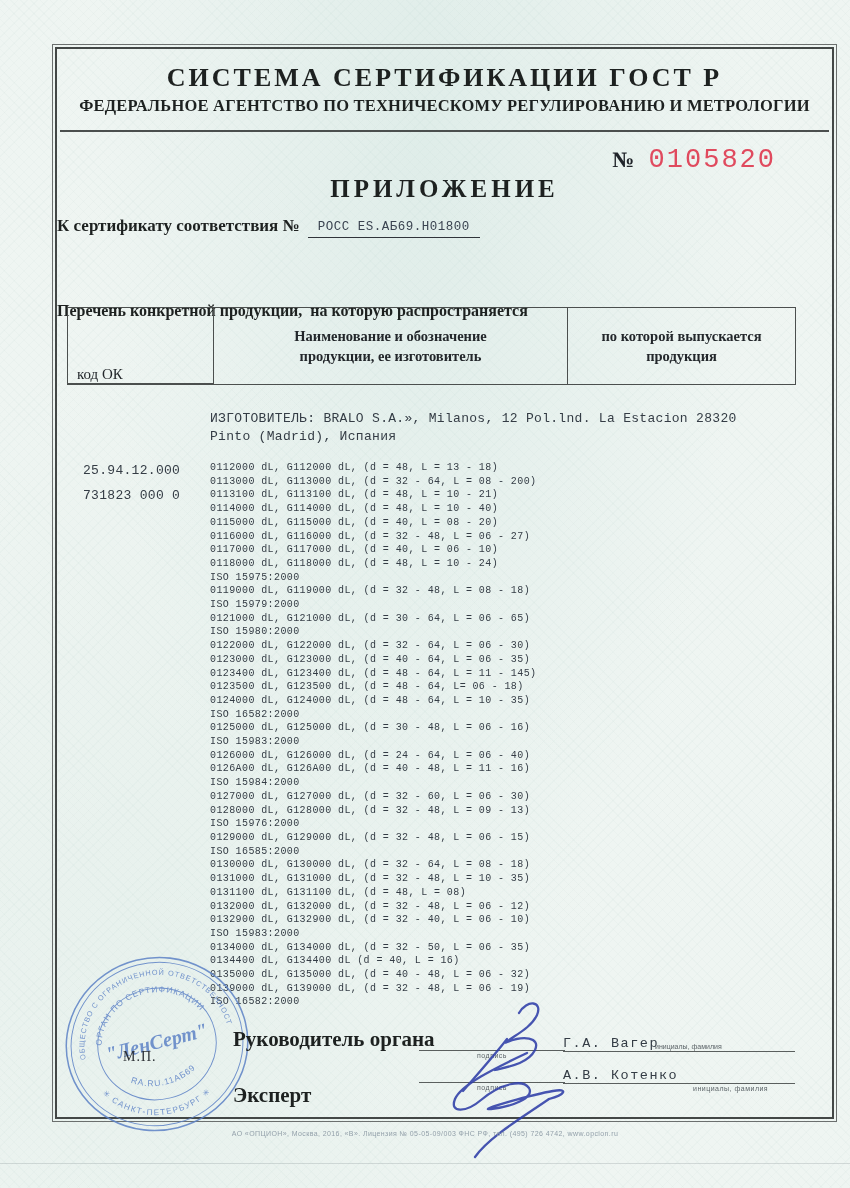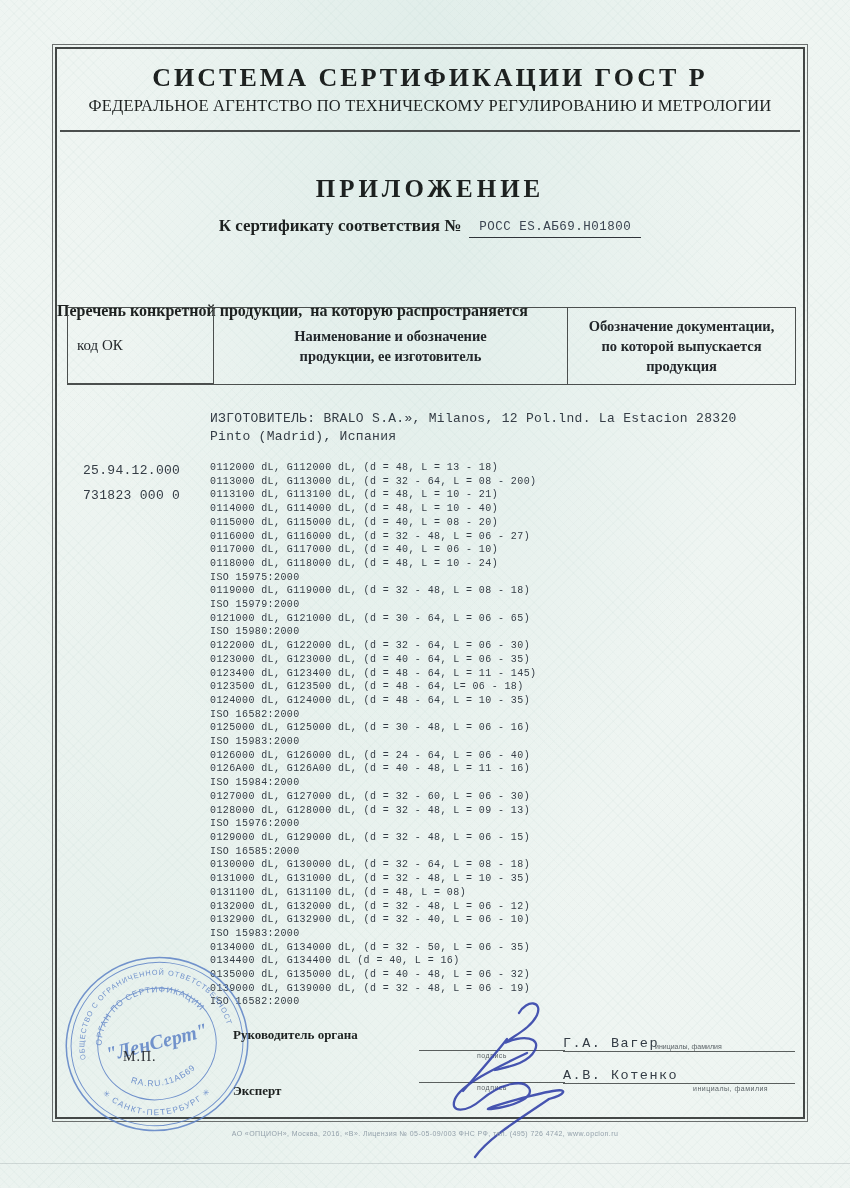--- a/index.html
+++ b/index.html
@@ -9,56 +9,57 @@
     background-color:#eff5f2;
     background-image:
       radial-gradient(ellipse at 50% 12%, rgba(183,216,210,.28), transparent 55%),
       radial-gradient(ellipse at 20% 80%, rgba(183,216,205,.14), transparent 45%),
       repeating-linear-gradient(45deg, rgba(120,170,160,.045) 0 1px, transparent 1px 7px),
       repeating-linear-gradient(-45deg, rgba(120,170,160,.045) 0 1px, transparent 1px 7px);
   }
   .frame{
     position:absolute;left:52px;top:44px;width:754px;height:1076px;
     border:1px solid #6b6f6e;
+    padding-left:29px;
   }
   .frame-inner{
     position:absolute;inset:2px;border:2px solid #434746;
   }
   
   .hdr{position:absolute;top:3px;left:3px;right:3px;height:78px;border-bottom:2px solid #4b4f4e;text-align:center;color:#1d2120;}
   .hdr-l1{margin-top:11px;font-size:26px;font-weight:bold;letter-spacing:3px;}
-  .hdr-l2{margin-top:3px;font-size:16.5px;font-weight:normal;letter-spacing:.2px;}
+  .hdr-l2{margin-top:3px;font-size:16.5px;font-weight:bold;letter-spacing:.2px;}
   
   .docnum{position:absolute;top:96px;right:56px;white-space:nowrap;}
   .docnum .nlab{font-size:22px;color:#20242a;font-weight:bold;margin-right:14px;}
   .docnum .nval{font-family:"Liberation Mono","DejaVu Sans Mono",monospace;font-size:27px;color:#e04a5e;letter-spacing:2px;}
   
   .title{position:absolute;top:126px;left:0;right:0;text-align:center;font-size:25px;font-weight:bold;letter-spacing:4px;color:#1d2120;}
   
-  .certline{position:absolute;top:167px;left:0;right:0;text-align:center;white-space:nowrap;}
+  .certline{position:absolute;top:167px;left:0;right:0;white-space:nowrap;}
   .certline .clab{font-size:17px;font-weight:bold;color:#1d2120;}
   .certline .cval{display:inline-block;font-family:"Liberation Mono","DejaVu Sans Mono",monospace;font-size:12.5px;color:#3a4350;letter-spacing:.5px;border-bottom:1.5px solid #30343a;padding:0 10px 3px 10px;margin-left:8px;vertical-align:1px;}
   
   .subtitle{position:absolute;top:204px;left:0;right:0;text-align:left;font-size:16px;font-weight:bold;color:#1d2120;line-height:23px;white-space:pre-wrap;}
   
   .thead{position:absolute;left:10px;top:258px;width:727px;height:76px;border:1.5px solid #4b4f4e;display:flex;}
-  .thead .c1{width:145px;border-right:1.5px solid #4b4f4e;display:flex;flex-direction:column;}
+  .thead .c1{width:145px;border-right:1.5px solid #4b4f4e;display:flex;align-items:flex-end;}
   .thead .c1 .half{flex:1;display:flex;align-items:center;padding-left:9px;font-size:15px;color:#23272b;}
   .thead .c1 .half.top{border-bottom:1.5px solid #4b4f4e;}
   .thead .c2{width:353px;border-right:1.5px solid #4b4f4e;}
   .thead .c3{flex:1;}
   .thead .cc{display:flex;flex-direction:column;justify-content:center;text-align:center;font-size:14.5px;font-weight:600;color:#23272b;line-height:20px;}
   
   .mono{font-family:Liberation Mono, monospace;color:#343c45;}
   .manufacturer{position:absolute;left:153px;top:361px;font-size:13px;line-height:18px;letter-spacing:.3px;margin:0;white-space:pre;}
   .code-ok{position:absolute;left:26px;top:414px;font-size:13px;letter-spacing:.3px;}
   .code-tnved{position:absolute;left:26px;top:439px;font-size:13px;letter-spacing:.3px;}
   .products{position:absolute;left:153px;top:412px;font-size:10px;line-height:13.7px;letter-spacing:.4px;margin:0;white-space:pre;}
   
-  .sig-label{position:absolute;font-size:13px;font-weight:bold;color:#1d2120;white-space:nowrap;}
+  .sig-label{position:absolute;font-size:21px;font-weight:bold;color:#1d2120;white-space:nowrap;}
   .sig-label.head{left:176px;top:978px;}
   .sig-label.expert{left:176px;top:1034px;}
   .mp{position:absolute;left:66px;top:1000px;font-size:14px;color:#2a2e33;letter-spacing:1px;}
   .sig-line{position:absolute;border-top:1.2px solid #5a5f5e;height:0;}
   .sig-line .cap{position:absolute;top:1px;left:50%;transform:translateX(-50%);font-family:"Liberation Sans","DejaVu Sans",sans-serif;font-size:7px;color:#5c6468;letter-spacing:.5px;}
   .line1{left:362px;top:1001px;width:146px;}
   .line2{left:362px;top:1033px;width:146px;}
   .sig-name{position:absolute;left:506px;width:232px;border-bottom:1.2px solid #5a5f5e;white-space:nowrap;}
   .sig-name .nm{font-family:"Liberation Mono","DejaVu Sans Mono",monospace;font-size:13.5px;color:#343c45;letter-spacing:1.5px;}
   .sig-name .cap-in{font-family:"Liberation Sans","DejaVu Sans",sans-serif;font-size:7px;color:#5c6468;position:relative;top:2px;left:-4px;}
@@ -79,41 +80,43 @@
 
 <div class="page">
   <div class="frame">
     <div class="frame-inner">
 
       <div class="hdr">
         <div class="hdr-l1">СИСТЕМА СЕРТИФИКАЦИИ ГОСТ Р</div>
         <div class="hdr-l2">ФЕДЕРАЛЬНОЕ АГЕНТСТВО ПО ТЕХНИЧЕСКОМУ РЕГУЛИРОВАНИЮ И МЕТРОЛОГИИ</div>
       </div>
 
+      <div class="docnum">
+        <span class="nlab">№</span><span class="nval">0105820</span>
+      </div>
 
       <div class="title">ПРИЛОЖЕНИЕ</div>
 
       <div class="certline">
         <span class="clab">К сертификату соответствия №</span><span class="cval">РОСС ES.АБ69.Н01800</span>
       </div>
 
       <div class="subtitle">
         <div>Перечень конкретной продукции,  на которую распространяется</div>
       </div>
 
       <div class="thead">
         <div class="c1">
           <div class="half top">код ОК</div>
         </div>
         <div class="c2 cc">
           <div>Наименование и обозначение</div>
           <div>продукции, ее изготовитель</div>
         </div>
         <div class="c3 cc">
-          <div>Обозначение документации,</div>
           <div>по которой выпускается продукция</div>
         </div>
       </div>
 
       <pre class="manufacturer mono">ИЗГОТОВИТЕЛЬ: BRALO S.A.», Milanos, 12 Pol.lnd. La Estacion 28320
 Pinto (Madrid), Испания</pre>
 
       <div class="code-ok mono">25.94.12.000</div>
       <div class="code-tnved mono">731823 000 0</div>
 

